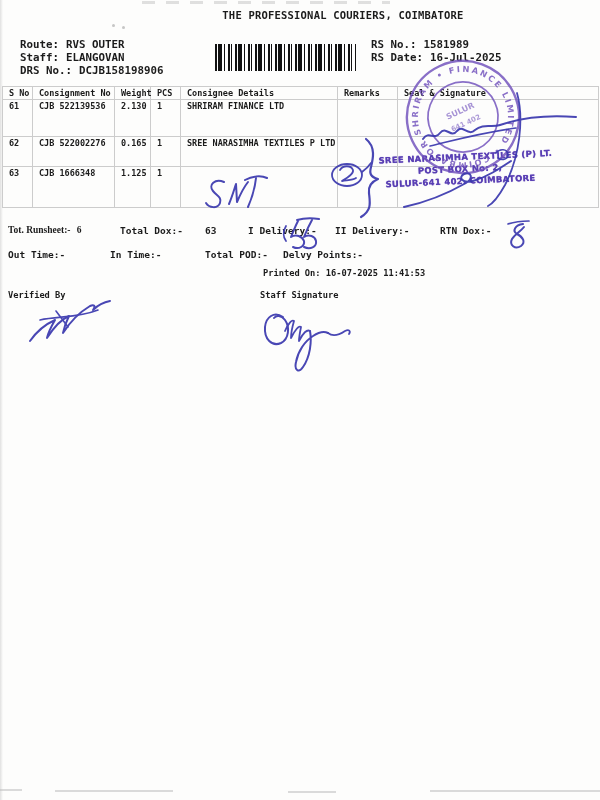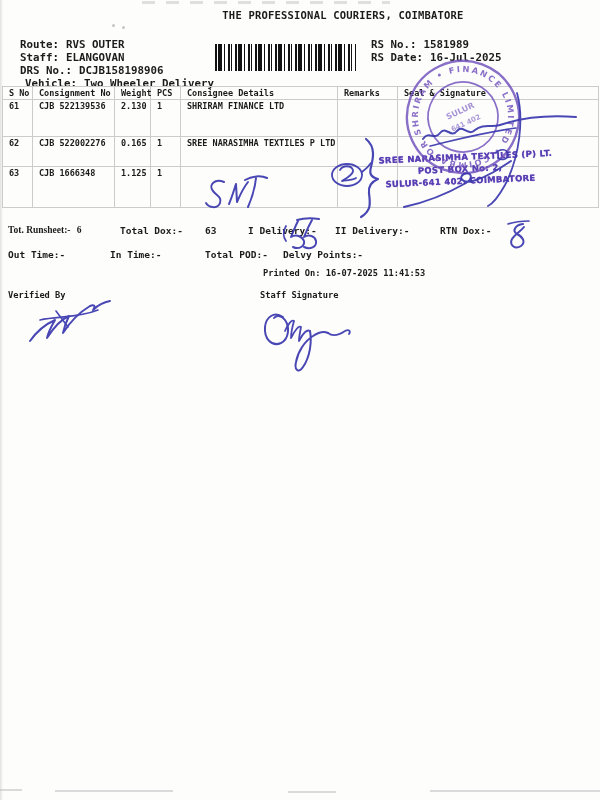--- a/index.html
+++ b/index.html
@@ -62,23 +62,20 @@
 
   <div class="abs info" style="left:9px;top:38px;">
     <span class="lbl">Route:</span><span>RVS OUTER</span>
   </div>
   <div class="abs info" style="left:9px;top:51px;">
     <span class="lbl">Staff:</span><span>ELANGOVAN</span>
   </div>
   <div class="abs info" style="left:9px;top:64px;">
     <span class="lbl">DRS No.:</span><span>DCJB158198906</span>
   </div>
-  <div class="abs info" style="left:14px;top:77px;">
-    <span class="lbl">Vehicle:</span><span>Two Wheeler Delivery</span>
-  </div>
 
   <div class="abs barcode"></div>
 
   <div class="abs info" style="left:360px;top:38px;">
     <span class="lbl">RS No.:</span><span>1581989</span>
   </div>
   <div class="abs info" style="left:360px;top:51px;">
     <span class="lbl">RS Date:</span><span>16-Jul-2025</span>
   </div>
 

